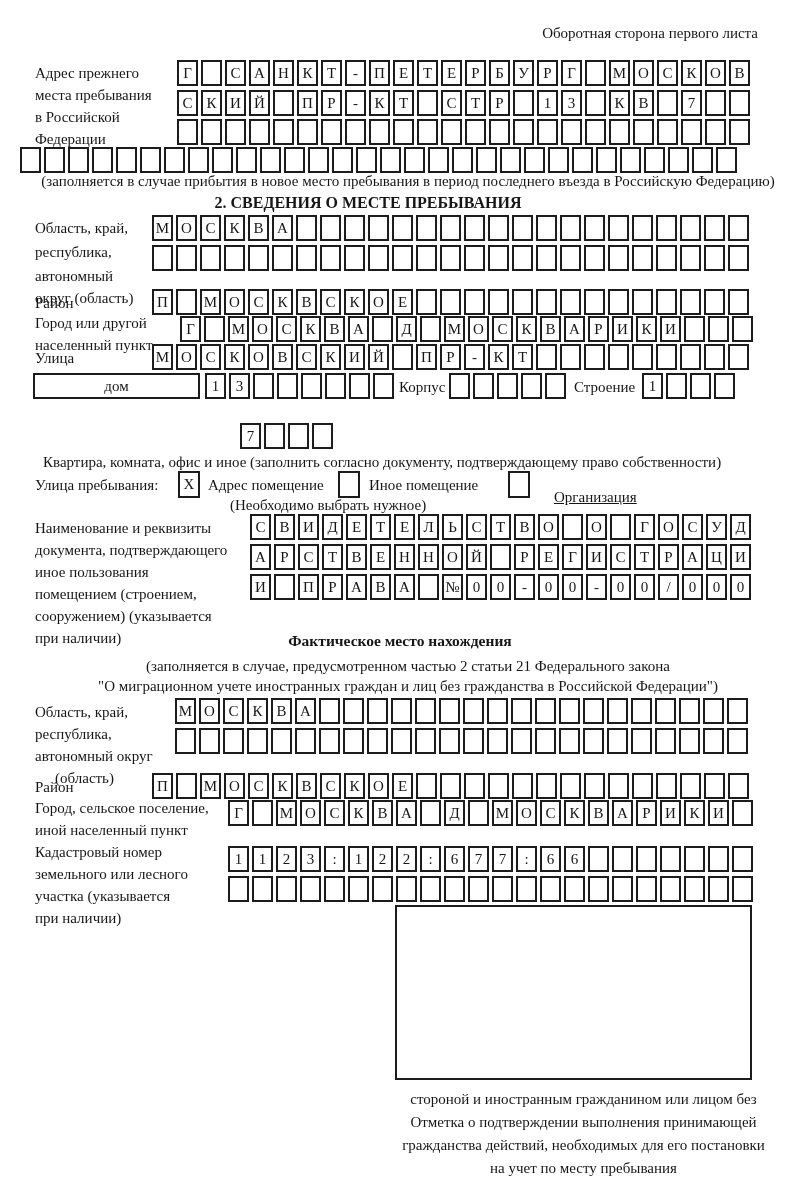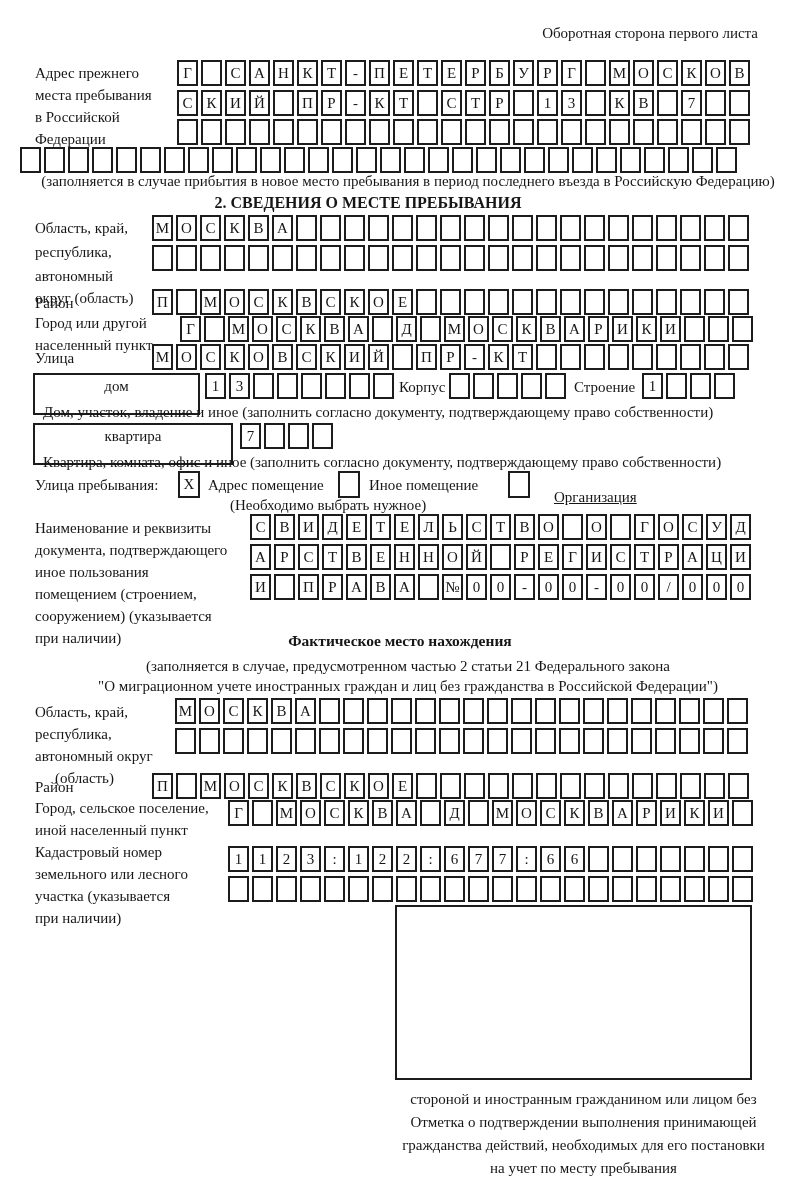--- a/index.html
+++ b/index.html
@@ -10,21 +10,21 @@
   }
   .abs{position:absolute;}
   .lbl{font-size:15px;line-height:22px;white-space:nowrap;}
   .cellrow{position:absolute;display:flex;}
   .cell{
     box-sizing:border-box;display:inline-block;width:21px;height:26px;
     border:2px solid #1c1c1c;margin-right:3px;text-align:center;
     font-size:15px;line-height:22px;background:#fff;flex:0 0 auto;
   }
   .bigbox{
-    box-sizing:border-box;position:absolute;height:42px;border:2px solid #1c1c1c;
+    box-sizing:border-box;position:absolute;height:26px;border:2px solid #1c1c1c;
     text-align:center;font-size:15px;line-height:22px;background:#fff;
   }
   .cb{
     box-sizing:border-box;position:absolute;width:22px;height:27px;
     border:2px solid #1c1c1c;text-align:center;font-size:15px;line-height:23px;
   }
   .center{text-align:center;}
   .title{font-weight:bold;font-size:16px;}
   .note{font-size:15px;padding-left:8px;}
   .stamp{box-sizing:border-box;position:absolute;border:2px solid #1c1c1c;background:#fff;}
@@ -321,23 +321,21 @@
       <span class="cell"></span>
       <span class="cell"></span>
     </div>
   <div class="abs lbl" style="left:574px;top:376px;">Строение</div>
   <div class="cellrow" style="left:642px;top:373px;">
       <span class="cell">1</span>
       <span class="cell"></span>
       <span class="cell"></span>
       <span class="cell"></span>
     </div>
-  <div class="abs note" style="left:35px;top:404px;">Дом, участок, владение и иное (заполнить согласно документу, подтверждающему право собственности)</div>
-
-  <div class="bigbox" style="left:33px;top:423px;width:200px;">квартира</div>
+
   <div class="cellrow" style="left:240px;top:423px;">
       <span class="cell">7</span>
       <span class="cell"></span>
       <span class="cell"></span>
       <span class="cell"></span>
     </div>
   <div class="abs note" style="left:35px;top:454px;">Квартира, комната, офис и иное (заполнить согласно документу, подтверждающему право собственности)</div>
 
   <div class="abs lbl" style="left:35px;top:474px;">Улица пребывания:</div>
   <span class="cb" style="left:178px;top:471px;">X</span>

